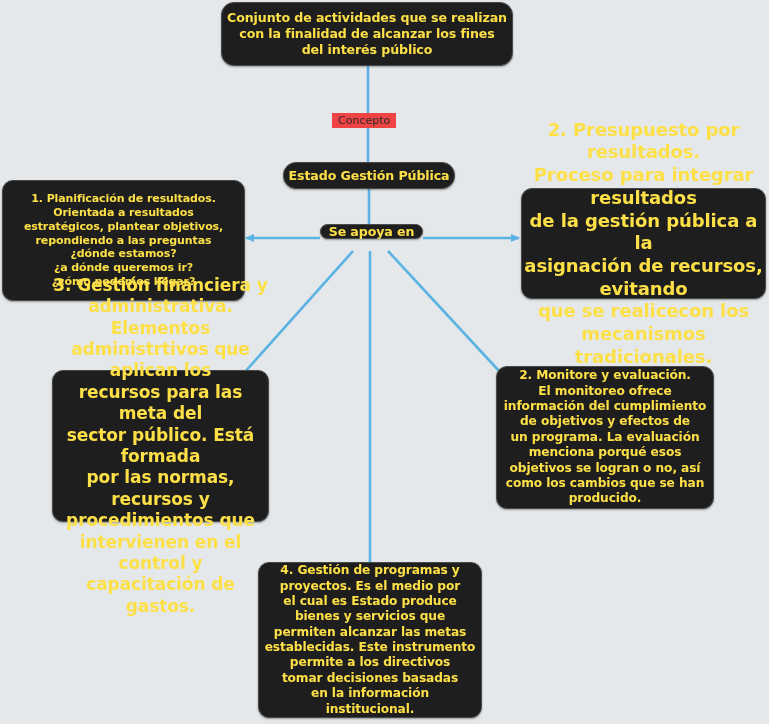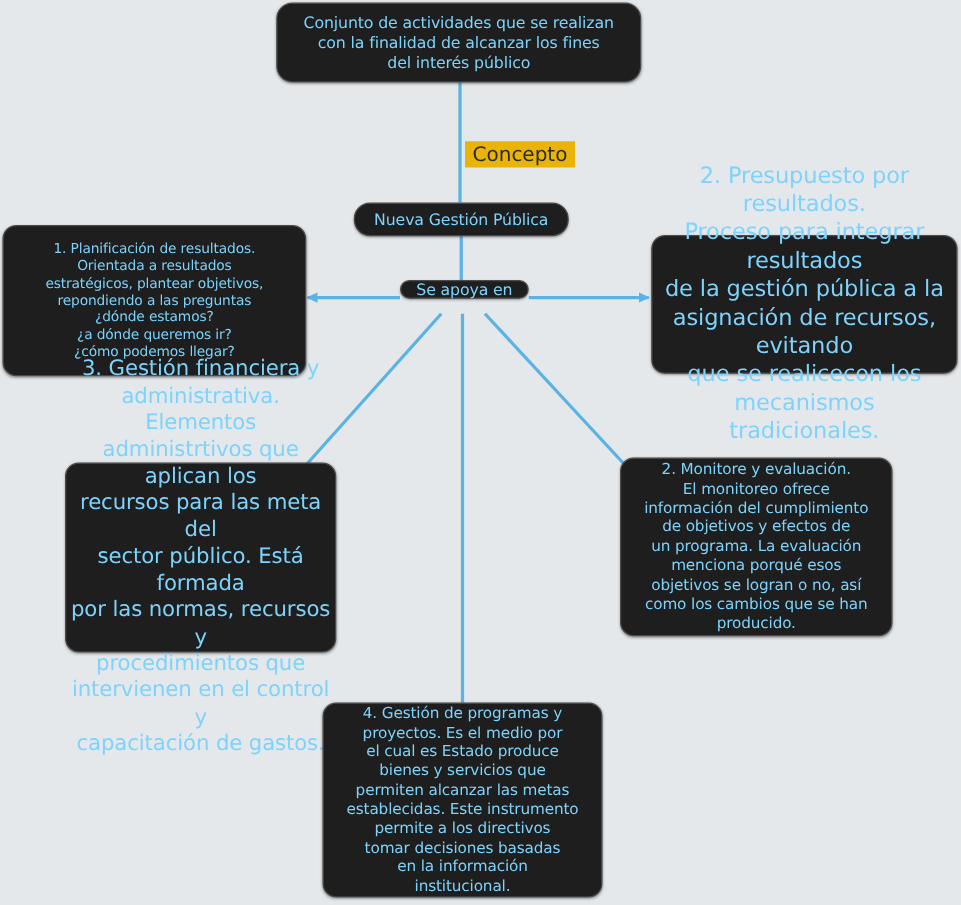--- a/index.html
+++ b/index.html
@@ -23,25 +23,25 @@
     position: absolute;
     left: 0;
     top: 0;
     width: 769px;
     height: 724px;
   }
   .node {
     position: absolute;
     box-sizing: border-box;
     background: #1e1e1e;
-    color: #7dd3fc;
+    color: #fde047;
     border-radius: 11px;
     border: 1px solid #4a4a4a;
     box-shadow: 0 1px 2px rgba(0,0,0,0.35);
-    font-weight: normal;
+    font-weight: bold;
     text-align: center;
     display: flex;
     align-items: center;
     justify-content: center;
     line-height: 1.26;
     letter-spacing: -0.1px;
     z-index: 5;
   }
   .node span {
     display: block;
@@ -81,27 +81,26 @@
     left: 258px; top: 562px; width: 224px; height: 156px;
     font-size: 12.2px;
   }
   #node-5 {
     left: 496px; top: 366px; width: 218px; height: 143px;
     font-size: 12.2px;
   }
   .edge-label {
     position: absolute;
     color: #2b2b2b;
-    font-size: 16px;
+    font-size: 11px;
     font-weight: normal;
-    background: #eab308;
+    background: #ef4444;
     padding: 1px 6px;
     z-index: 4;
     white-space: nowrap;
-    margin-left: 40px;
   }
   #label-concepto {
     left: 332px; top: 113px;
   }
 </style>
 </head>
 <body>
 
 <div id="canvas">
 
@@ -134,21 +133,21 @@
     <span>Conjunto de actividades que se realizan
 con la finalidad de alcanzar los fines
 del interés público</span>
   </div>
 
   <div class="edge-label" id="label-concepto">
     <span>Concepto</span>
   </div>
 
   <div class="node" id="node-root">
-    <span>Nueva Gestión Pública</span>
+    <span>Estado Gestión Pública</span>
   </div>
 
   <div class="node" id="node-hub">
     <span>Se apoya en</span>
   </div>
 
   <div class="node" id="node-1">
     <span>1. Planificación de resultados.
 Orientada a resultados
 estratégicos, plantear objetivos,

